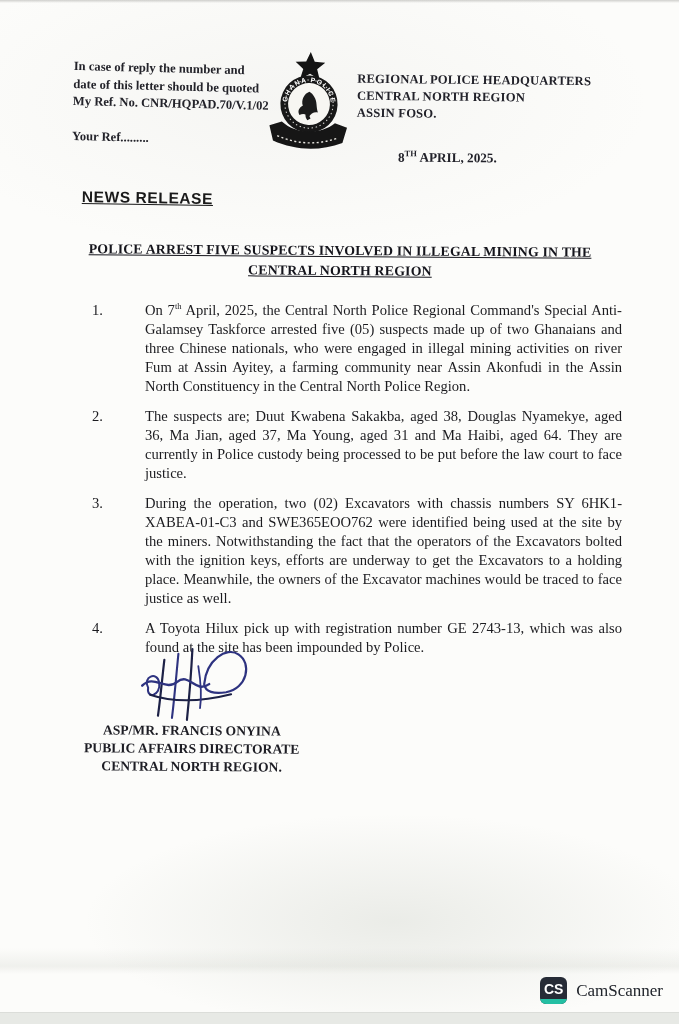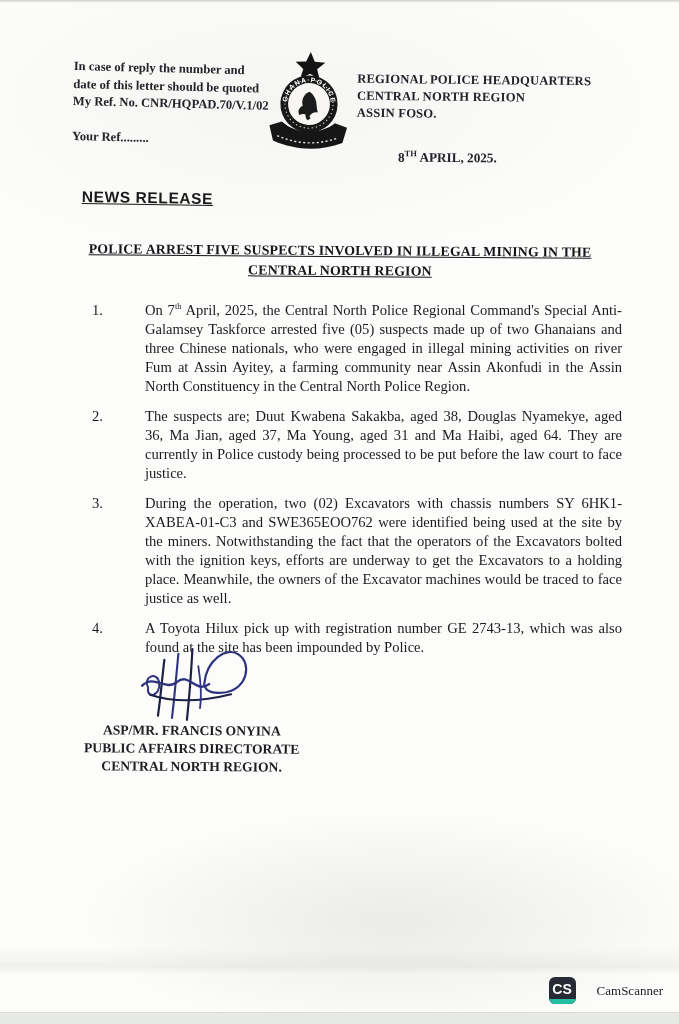--- a/index.html
+++ b/index.html
@@ -33,26 +33,26 @@
   .list{position:absolute;left:92px;top:301px;width:530px;display:flex;flex-direction:column;
     gap:11px;font-size:14.6px;line-height:19px;color:#1b1b1f;}
   .item{display:flex;}
   .item-num{width:22px;flex:none;}
   .item-text{flex:1;text-align:justify;margin-left:31px;}
   
   .sig{position:absolute;left:78px;top:644px;width:228px;text-align:center;font-weight:bold;
     font-size:13.6px;line-height:18px;transform:rotate(.4deg);color:#1d1d24;}
   .sig-scribble{display:block;margin:0 0 0 56px;}
   
-  .footer{position:absolute;right:16px;top:977px;display:flex;align-items:center;gap:21px;}
+  .footer{position:absolute;right:16px;top:977px;display:flex;align-items:center;gap:9px;}
   .cs-badge{width:27px;height:27px;border-radius:6px;background:#262b36;position:relative;
     display:flex;align-items:center;justify-content:center;overflow:hidden;
     font-family:"Liberation Sans",sans-serif;font-weight:bold;color:#fff;font-size:14px;padding-bottom:3px;box-sizing:border-box;}
   .cs-badge::after{content:"";position:absolute;left:0;right:0;bottom:0;height:5px;background:#24bfa3;}
-  .brand{font-size:13px;color:#20242b;}
+  .brand{font-size:17px;color:#20242b;}
   .bottom-band{position:absolute;left:0;right:0;bottom:0;height:11px;background:#e7e9e5;
     border-top:1px solid rgba(0,0,0,.05);}
   .scan-smudge{position:absolute;left:0;right:0;top:948px;height:26px;
     background:linear-gradient(180deg, rgba(175,180,168,0) 0, rgba(175,180,168,.16) 70%, rgba(175,180,168,0) 100%);}
 </style>
 </head>
 <body>
 
 <div class="page">
 

